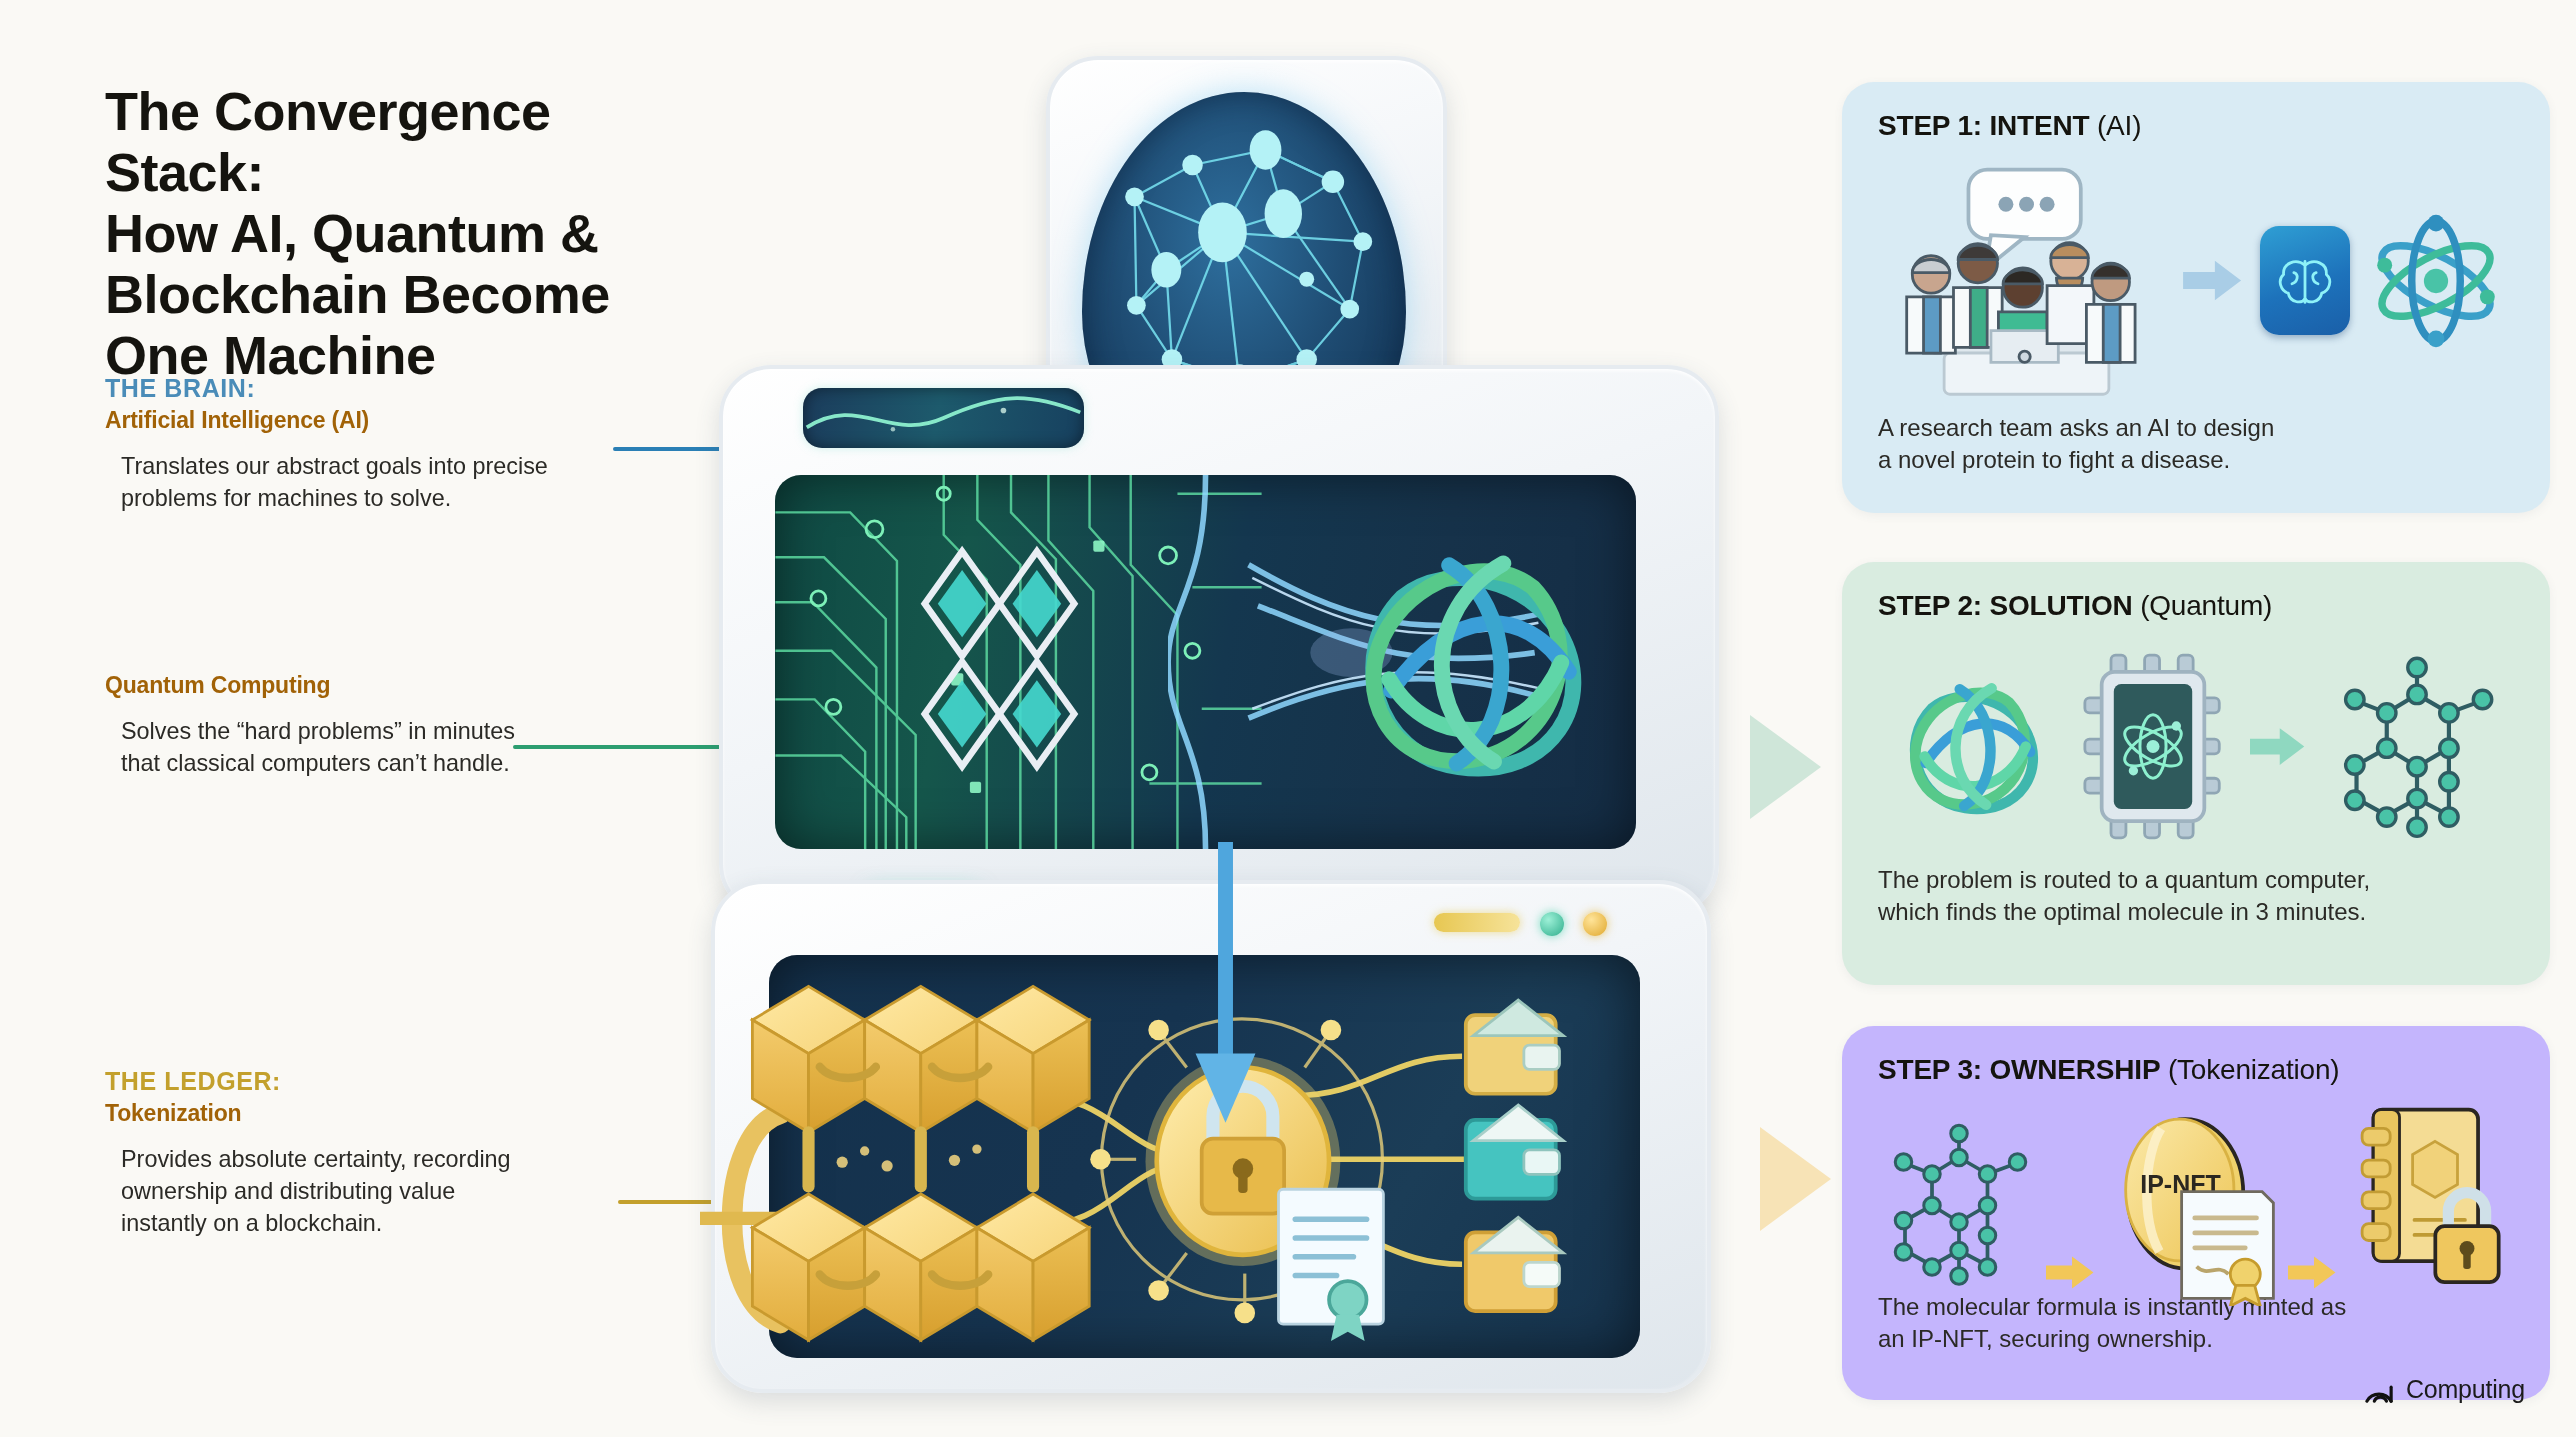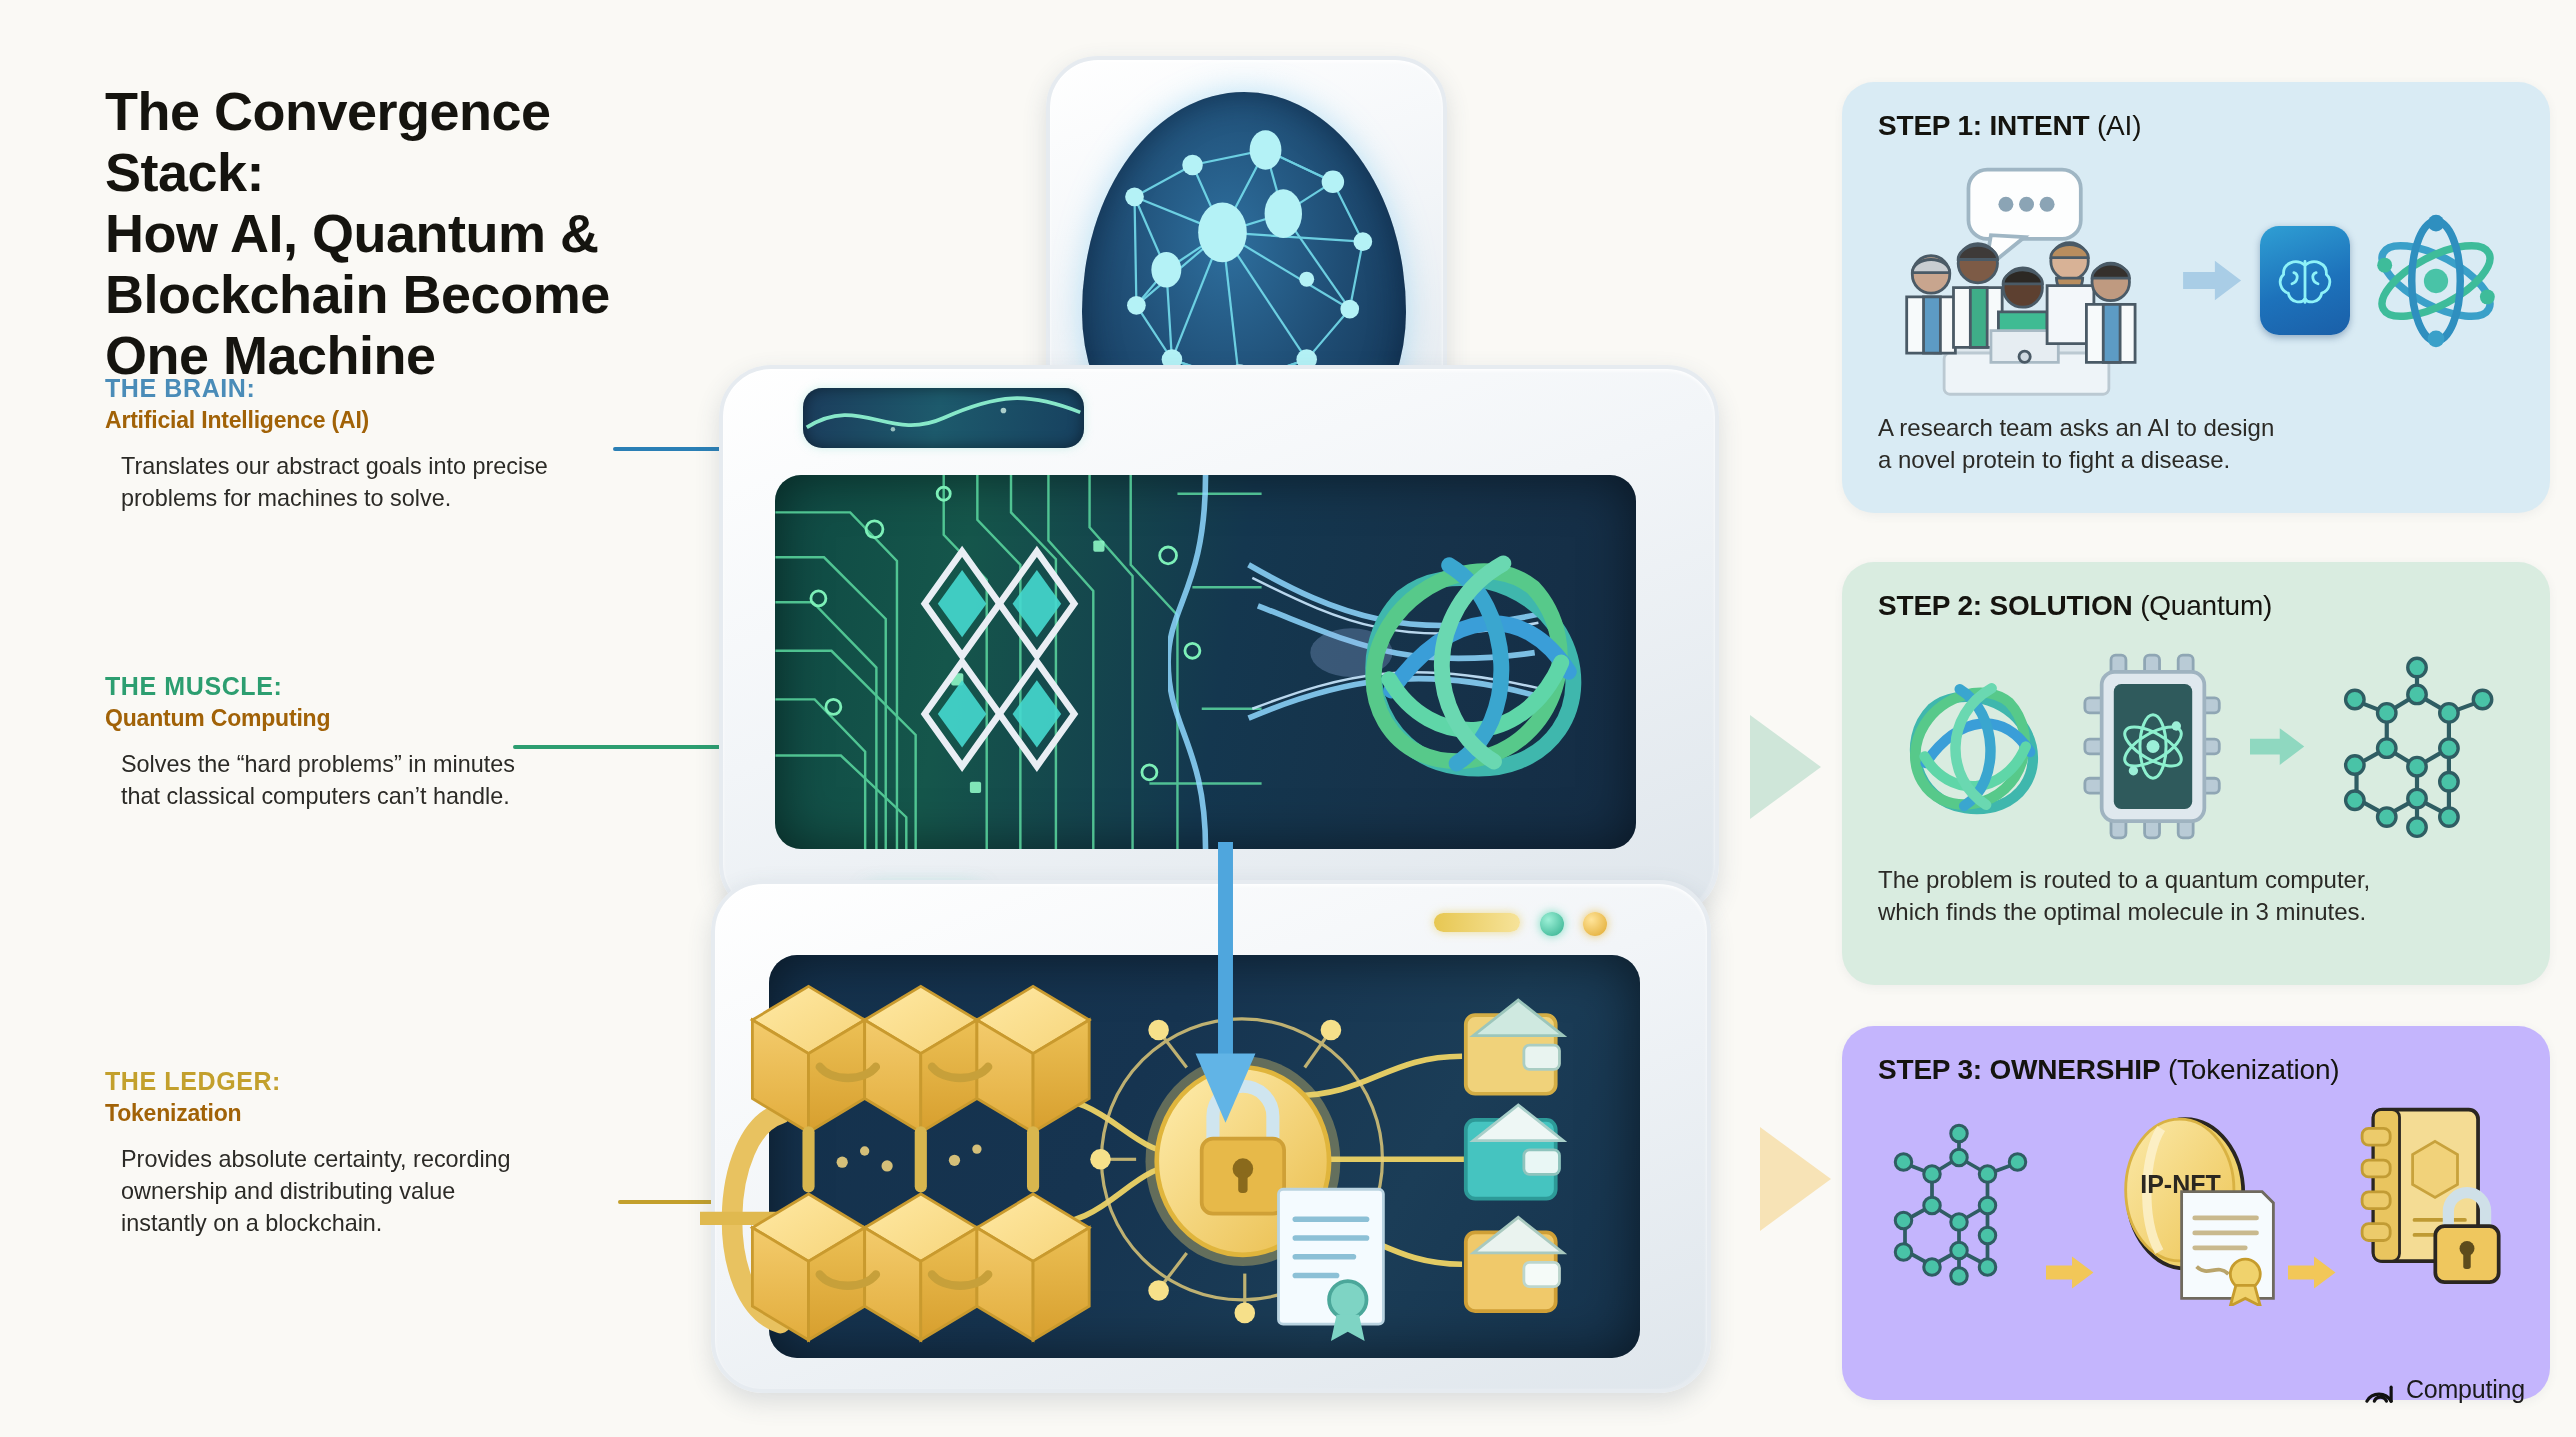--- a/index.html
+++ b/index.html
@@ -132,21 +132,20 @@
   <div class="block" style="top:374px;">
     <div class="kicker k-blue">THE BRAIN:</div>
     <div class="blk-title">Artificial Intelligence (AI)</div>
     <p class="blk-body">Translates our abstract goals into precise
 problems for machines to solve.</p>
   </div>
   <div class="leader" style="left:613px;top:447px;width:403px;background:#2a7fb5;"></div>
   <div class="leader-kink" style="left:1014px;top:404px;height:47px;background:#2a7fb5;transform:rotate(-38deg);"></div>
 
   <div class="block" style="top:672px;">
-    <div class="kicker k-green">THE MUSCLE:</div>
     <div class="blk-title">Quantum Computing</div>
     <p class="blk-body">Solves the “hard problems” in minutes
 that classical computers can’t handle.</p>
   </div>
   <div class="leader" style="left:513px;top:745px;width:255px;background:#2c9e70;"></div>
 
   <div class="block" style="top:1067px;">
     <div class="kicker k-gold">THE LEDGER:</div>
     <div class="blk-title">Tokenization</div>
     <p class="blk-body">Provides absolute certainty, recording
@@ -733,20 +732,22 @@
           </g>
         </svg>
         <svg width="82" height="101" viewBox="0 0 88 108" style="position:absolute;left:77px;top:81px;">
           <path d="M24 44 V28 a20 20 0 0 1 40 0 V44" fill="none" stroke="#cfe0e8" stroke-width="12"></path>
           <rect x="10" y="44" width="68" height="60" rx="10" fill="#efc75e" stroke="#2a2621" stroke-width="4"></rect>
           <circle cx="44" cy="68" r="8" fill="#5e4c1c"></circle>
           <rect x="40" y="72" width="8" height="18" rx="3" fill="#5e4c1c"></rect>
         </svg>
       </div>
     </div>
+    <p class="p-body">The molecular formula is instantly minted as
+an IP-NFT, securing ownership.</p>
   </div>
 
   <div class="pointer" style="left:1750px;top:715px;border-left:71px solid #cfe6d9;"></div>
   <div class="pointer" style="left:1760px;top:1127px;border-left:71px solid #f7e3b6;"></div>
 
   <div class="watermark">
     <svg width="32" height="28" viewBox="0 0 34 30">
       <path d="M4 27 a15 15 0 0 1 26 0" fill="none" stroke="#111" stroke-width="3.4" stroke-linecap="round"></path>
       <path d="M12 27 a7 7 0 0 1 13 0" fill="none" stroke="#111" stroke-width="3.4" stroke-linecap="round"></path>
       <path d="M30 12 V27" stroke="#111" stroke-width="3.4" stroke-linecap="round"></path>

